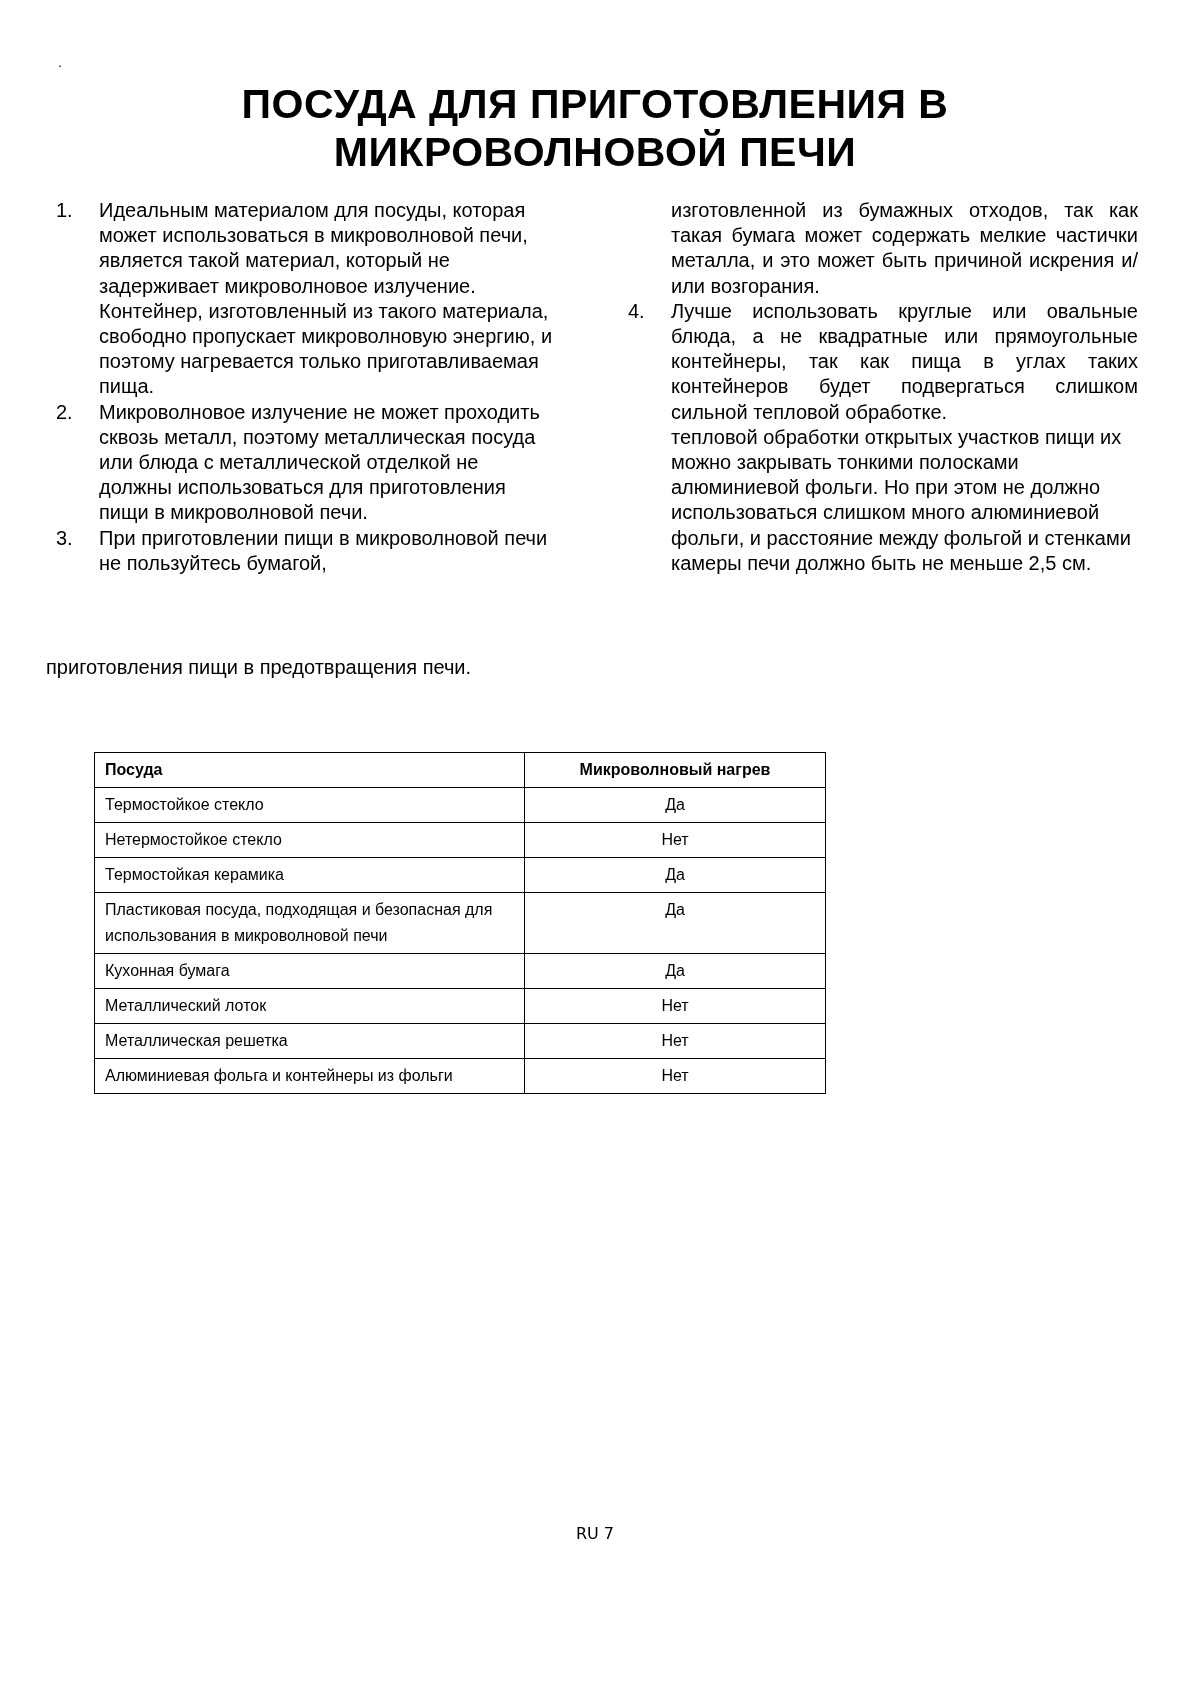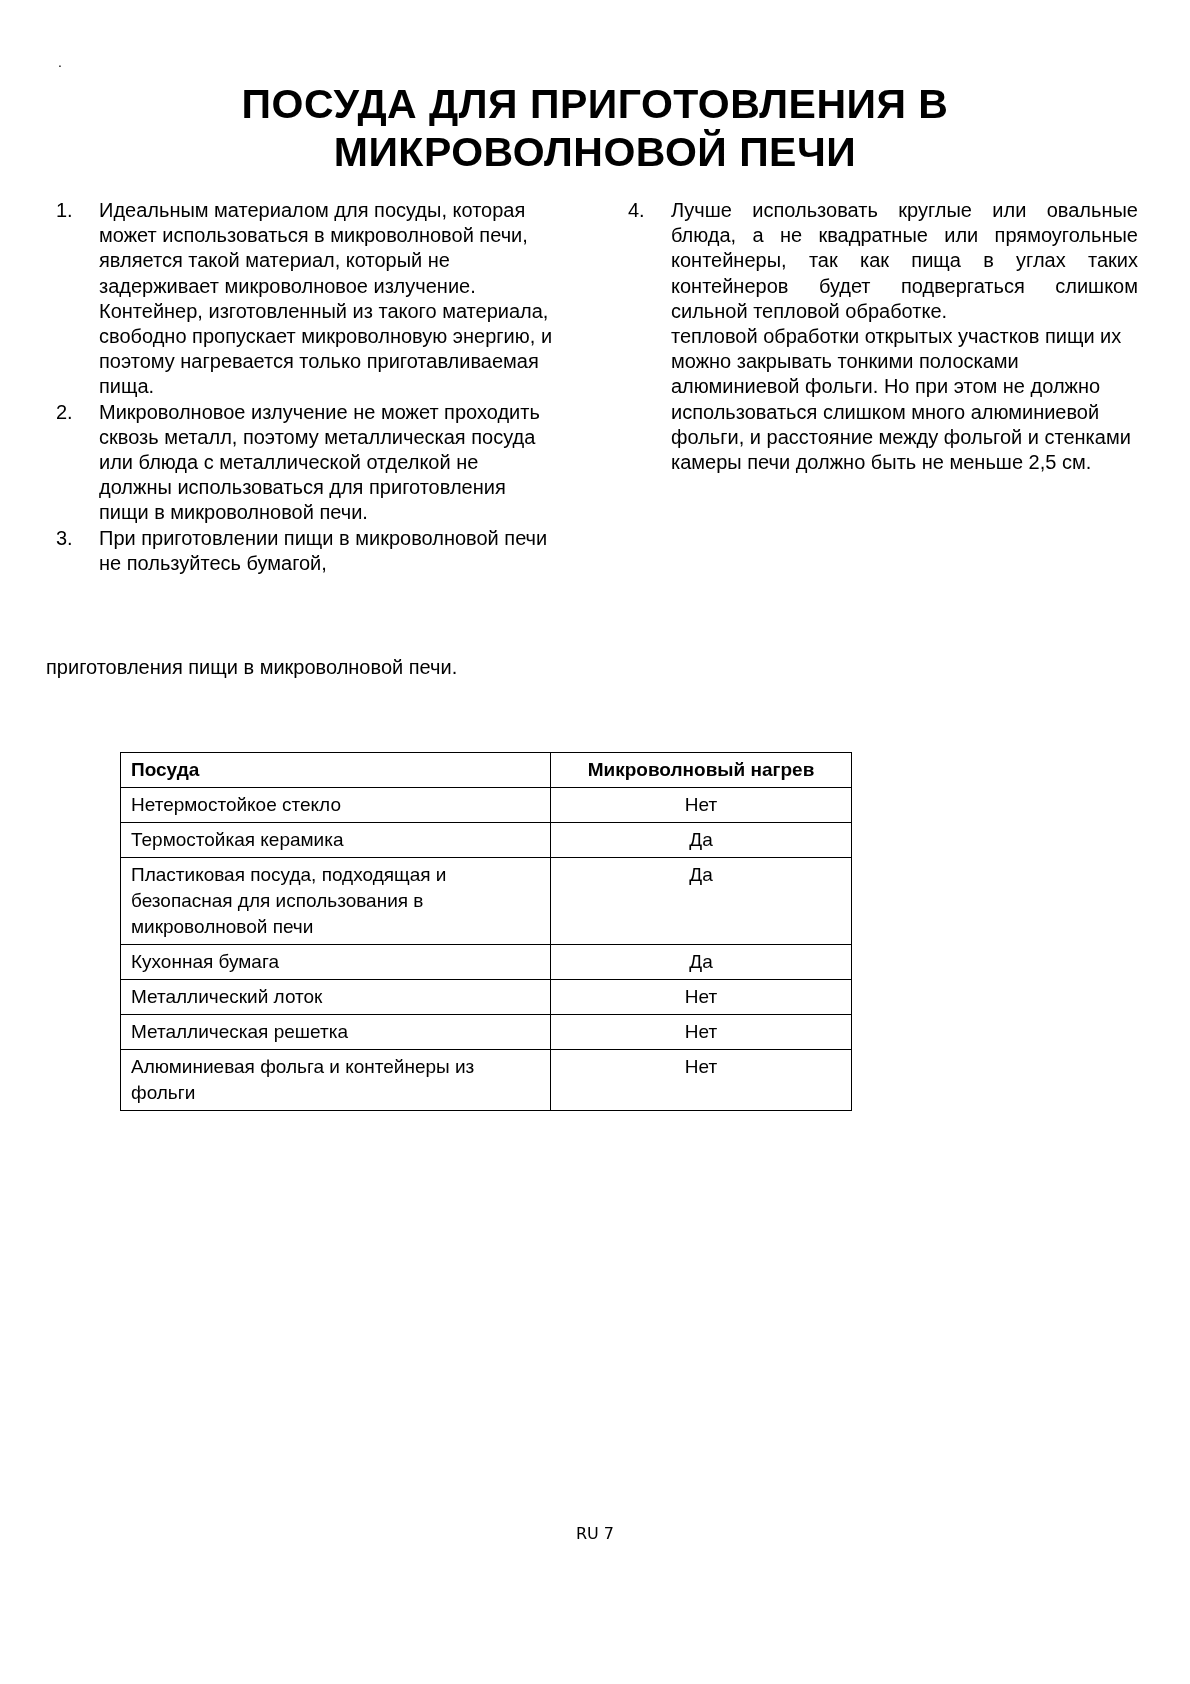--- a/index.html
+++ b/index.html
@@ -15,21 +15,21 @@
   .item { position: relative; padding-left: 43px; }
   .item .num { position: absolute; left: 0; top: 0; }
   .item.tight { padding-left: 0; }
   .item.tight .first { display: block; }
   .item.tight .rest { display: block; padding-left: 42px; }
   .cont { padding-left: 43px; text-align: justify; }
   .intro { position: absolute; left: 46px; top: 655px; width: 1098px; font-size: 20px;
            line-height: 25px; text-align: justify; }
   .intro .l1 { display: block; text-align: justify; text-align-last: justify; }
   table { position: absolute; left: 94px; top: 752px; width: 732px;
-          border-collapse: collapse; font-size: 19px; margin-left: 26px; }
+          border-collapse: collapse; font-size: 16px; }
   td, th { border: 1.5px solid #000; padding: 4px 10px 4px 10px; vertical-align: top;
            line-height: 26px; }
   th { font-weight: bold; text-align: left; }
   th.c2 { text-align: center; }
   td.c2 { text-align: center; }
   .col1 { width: 409px; }
   .footer { position: absolute; left: 0; top: 1524px; width: 1190px; text-align: center;
             font-size: 16px; font-family: "DejaVu Sans", sans-serif; }
 </style>
 </head>
@@ -51,41 +51,46 @@
     <span class="num">2.</span>
     <span>Микроволновое излучение не может проходить сквозь металл, поэтому металлическая посуда или блюда с металлической отделкой не должны использоваться для приготовления пищи в микроволновой печи.</span>
   </div>
   <div class="item">
     <span class="num">3.</span>
     <span>При приготовлении пищи в микроволновой печи не пользуйтесь бумагой,</span>
   </div>
 </div>
 
 <div class="col col-right">
+  <div class="cont">изготовленной из бумажных отходов, так как такая бумага может содержать мелкие частички металла, и это может быть причиной искрения и/или возгорания.</div>
   <div class="item" style="text-align:justify;">
     <span class="num">4.</span>
     <span>Лучше использовать круглые или овальные блюда, а не квадратные или прямоугольные контейнеры, так как пища в углах таких контейнеров будет подвергаться слишком сильной тепловой обработке.</span>
   </div>
   <div class="item tight" style="margin-left:-14px;">
     <span class="rest" style="padding-left:57px;">тепловой обработки открытых участков пищи их можно закрывать тонкими полосками алюминиевой фольги. Но при этом не должно использоваться слишком много алюминиевой фольги, и расстояние между фольгой и стенками камеры печи должно быть не меньше 2,5 см.</span>
   </div>
 </div>
 
 <div class="intro">
-  <span>приготовления пищи в микроволновой печи.</span>
+  <span>приготовления пищи в предотвращения печи.</span>
 </div>
 
 <table>
   <thead>
     <tr>
       <th class="col1">Посуда</th>
       <th class="c2">Микроволновый нагрев</th>
     </tr>
   </thead>
   <tbody>
+    <tr>
+      <td>Термостойкое стекло</td>
+      <td class="c2">Да</td>
+    </tr>
     <tr>
       <td>Нетермостойкое стекло</td>
       <td class="c2">Нет</td>
     </tr>
     <tr>
       <td>Термостойкая керамика</td>
       <td class="c2">Да</td>
     </tr>
     <tr>
       <td>Пластиковая посуда, подходящая и безопасная для использования в микроволновой печи</td>

